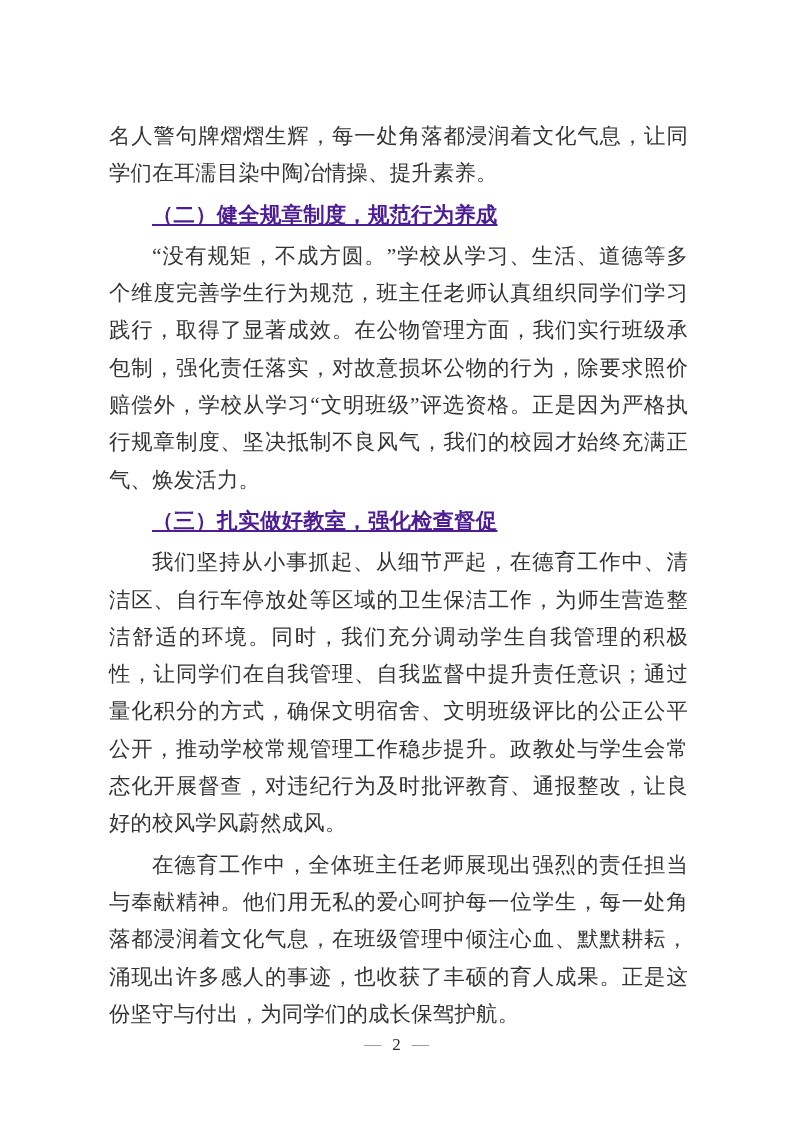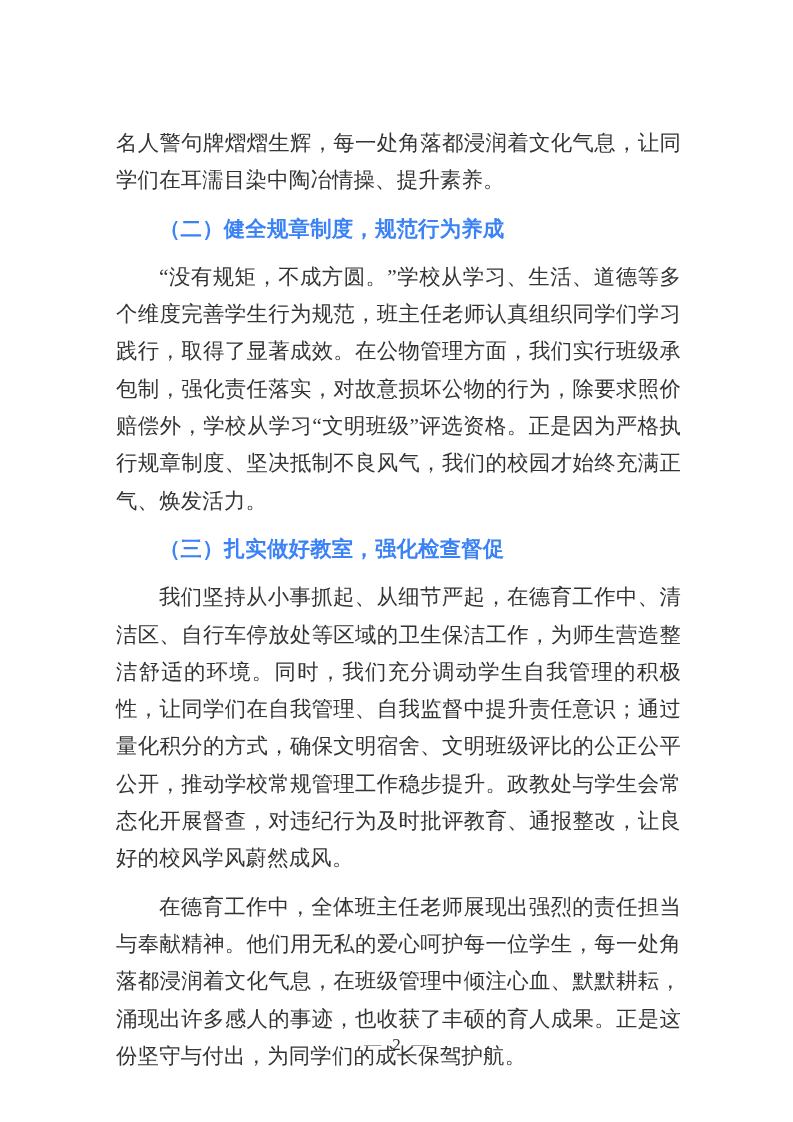--- a/index.html
+++ b/index.html
@@ -24,35 +24,36 @@
     left: 105px;
     top: 114px;
     width: 587px;
     font-size: 21.4px;
     line-height: 37.3px;
     color: #343434;
     text-align: justify;
     letter-spacing: 0.2px;
   }
   .content p, .content h2 {
-    margin: 11px;
+    margin: 4px;
     padding: 0;
     font-size: inherit;
     line-height: inherit;
   }
   .para {
     font-weight: normal;
   }
   .para.indent {
     text-indent: 43px;
   }
   .heading {
     font-weight: bold;
     text-indent: 43px;
-    color: #3b82f6;
+    color: #4c1d95;
+    text-decoration: underline;
   }
   .page-footer {
     position: absolute;
     left: 0;
     right: 0;
     top: 1034px;
     height: 22px;
     line-height: 22px;
     text-align: center;
     font-size: 17px;

